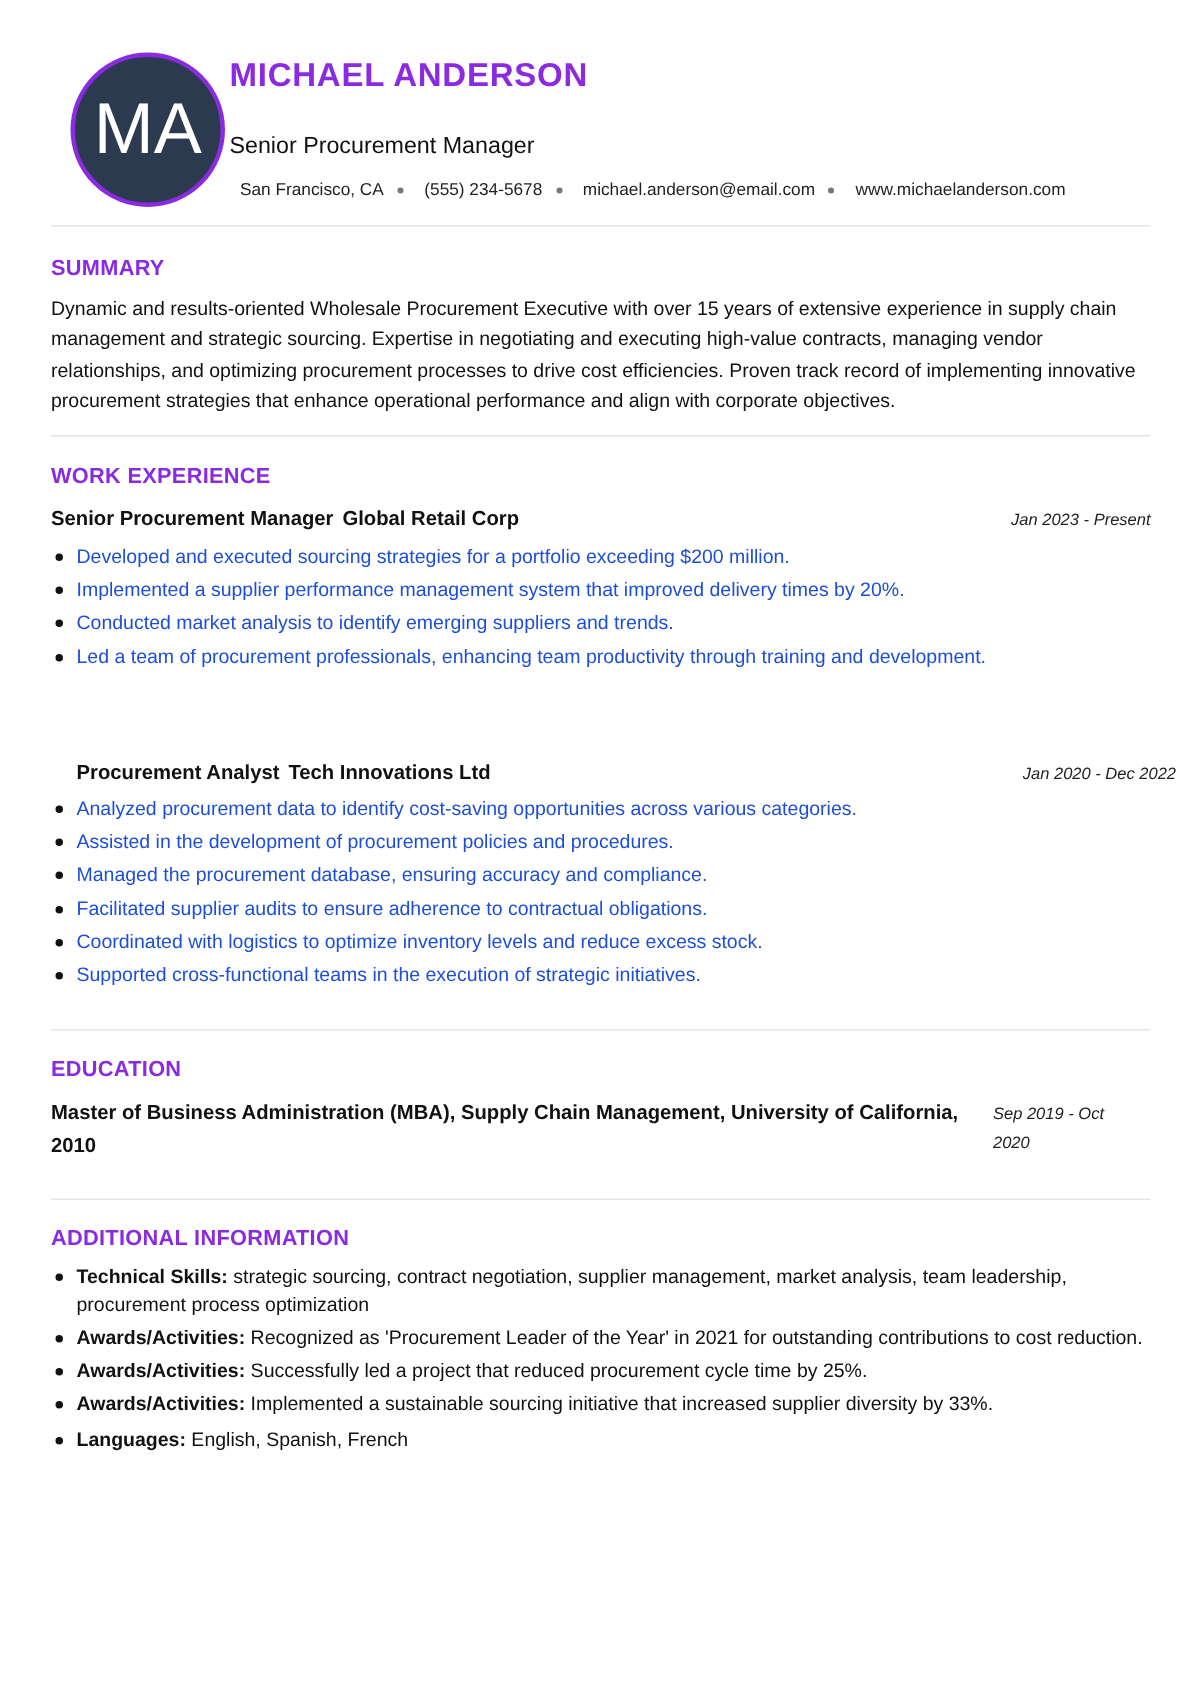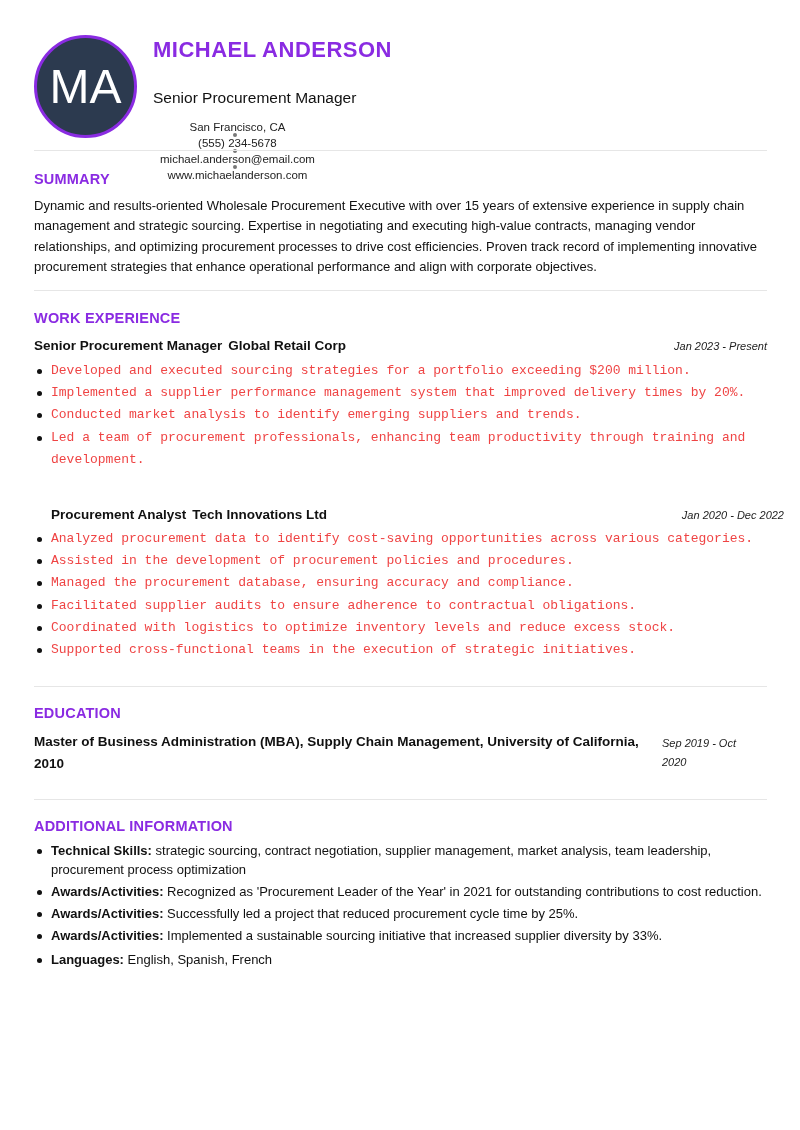--- a/index.html
+++ b/index.html
@@ -7,21 +7,21 @@
   body {
     font-family: "Liberation Sans", "DejaVu Sans", sans-serif;
     color: #111111;
     position: relative;
     overflow: hidden;
   }
   .page { position: absolute; left: 0; top: 0; width: 800px; height: 1130px; }
 
   
   .avatar {
-    position: absolute; left: 34px; top: 35px;
+    position: absolute; left: 47px; top: 35px;
     width: 103px; height: 103px; border-radius: 50%;
     background: #2c3a4f; border: 3px solid #8a2be2;
     display: flex; align-items: center; justify-content: center;
   }
   .avatar-initials {
     color: #ffffff; font-size: 48px; font-weight: 400; letter-spacing: 0px;
     font-family: "Liberation Sans", sans-serif;
   }
   .name {
     position: absolute; left: 153px; top: 37px;
@@ -29,21 +29,21 @@
     white-space: nowrap;
     text-align: center;
   }
   .title {
     position: absolute; left: 153px; top: 89px;
     font-size: 15.5px; color: #111; white-space: nowrap;
   }
   .contact {
     position: absolute; left: 160px; top: 121px;
     font-size: 11.5px; color: #222; white-space: nowrap;
-    display: flex; align-items: center; flex-direction: column;
+    display: flex; align-items: center;
   }
   .contact .sep {
     display: inline-block; width: 4px; height: 4px; border-radius: 50%;
     background: #777; margin: 0 14px 0 9px;
   }
 
   .divider {
     position: absolute; left: 34px; width: 733px; height: 1px; background: #e6e6e6;
   }
 
@@ -63,21 +63,21 @@
   }
   .job-title { font-size: 13.5px; font-weight: 700; white-space: nowrap; }
   .job-title .company { margin-left: 6px; }
   .job-date { font-size: 11px; font-style: italic; color: #222; white-space: nowrap; }
 
   .bullets {
     position: absolute; left: 34px; width: 733px; list-style: none;
   }
   .bullets li {
     position: relative; padding-left: 17px;
-    font-size: 13px; line-height: 22.2px; color: #ef4444; font-family: Liberation Mono, monospace;
+    font-size: 13px; line-height: 22.2px; color: #1d4ed8;
   }
   .bullets li::before {
     content: ""; position: absolute; left: 3px; top: 9px;
     width: 5px; height: 5px; border-radius: 50%; background: #111;
   }
 
   .edu {
     position: absolute; left: 34px; top: 731px; width: 733px;
   }
   .edu-degree {

